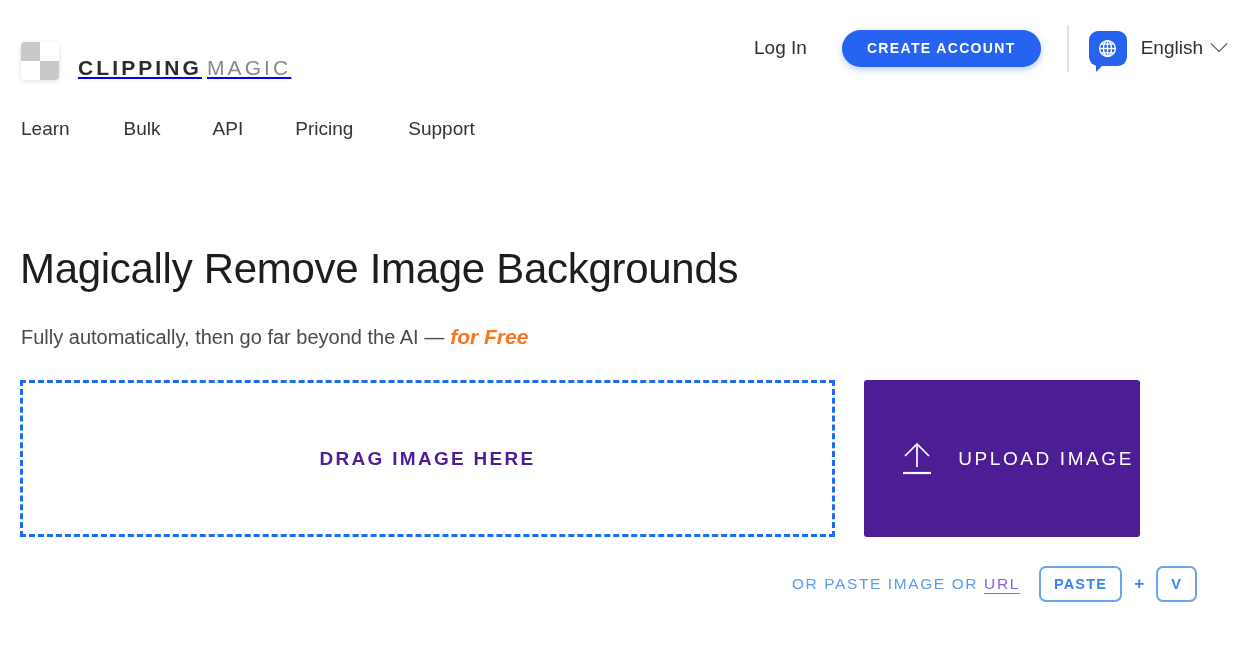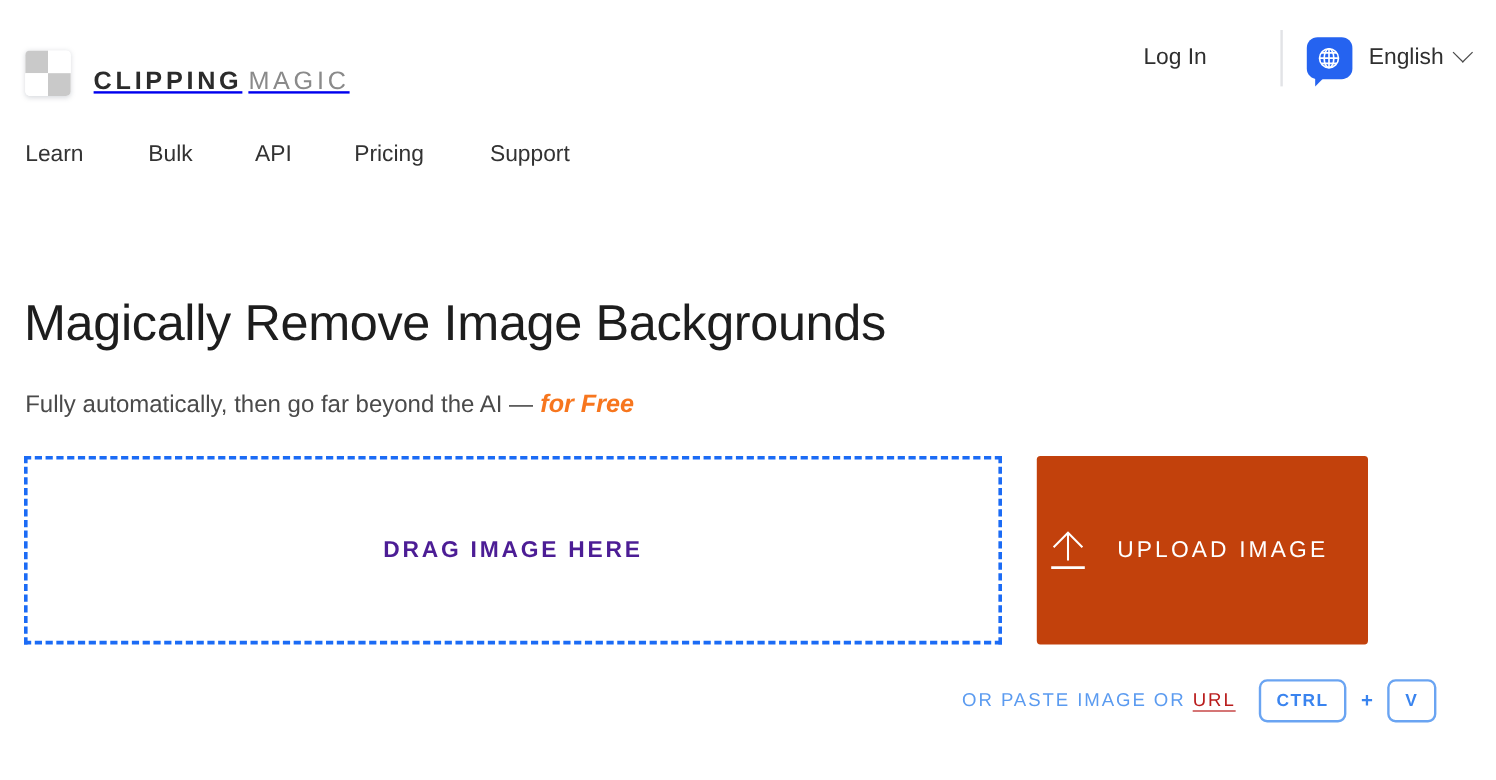--- a/index.html
+++ b/index.html
@@ -199,26 +199,26 @@
     color: #4c1d95;
     white-space: nowrap;
   }
 
   .upload-btn {
     position: absolute;
     left: 864px;
     top: 380px;
     width: 276px;
     height: 157px;
-    background: #c2410c;
+    background: #4c1d95;
     border: none;
     border-radius: 3px;
     display: flex;
     align-items: center;
-    justify-content: flex-start;
+    justify-content: flex-end;
     cursor: pointer;
     font-family: "Liberation Sans", sans-serif;
   }
   .upload-icon {
     width: 40px;
     height: 38px;
     flex: none;
     margin-right: 21px;
   }
   .upload-label {
@@ -237,21 +237,21 @@
     align-items: center;
     height: 36px;
   }
   .paste-text {
     font-size: 15.5px;
     letter-spacing: 1.6px;
     color: #5b9bf0;
     white-space: nowrap;
   }
   .paste-text .url-link {
-    color: #b91c1c;
+    color: #8b5cf6;
     text-decoration: underline;
     text-underline-offset: 4px;
   }
   .keycap {
     border: 2px solid #6aa4f2;
     border-radius: 7px;
     color: #3a84ef;
     font-size: 14.5px;
     font-weight: bold;
     letter-spacing: 1.2px;
@@ -287,20 +287,21 @@
         <i class="g"></i>
     </span>
     <span class="logo-text">
       <span class="clip">CLIPPING</span><span class="magic">MAGIC</span>
     </span>
   </a>
 
   <div class="header-right">
     <a class="login-link" href="#">Log In</a>
 
+    <button class="create-account-btn">CREATE ACCOUNT</button>
 
     <div class="header-divider"></div>
 
     <div class="lang-group">
       <span class="globe-bubble">
         <svg width="21" height="21" viewBox="0 0 24 24" fill="none" stroke="#ffffff" stroke-width="1.6">
           <circle cx="12" cy="12" r="9"></circle>
           <line x1="3" y1="12" x2="21" y2="12"></line>
           <line x1="12" y1="3" x2="12" y2="21"></line>
           <ellipse cx="12" cy="12" rx="4.6" ry="9"></ellipse>
@@ -341,16 +342,16 @@
     </svg>
   </span>
   <span class="upload-label">UPLOAD IMAGE</span>
 </button>
 
 <div class="paste-row">
   <span class="paste-text">
     <span>OR PASTE IMAGE OR</span>
     <a class="url-link" href="#">URL</a>
   </span>
-  <span class="keycap kc-ctrl">CTRL</span>
+  <span class="keycap kc-ctrl">PASTE</span>
   <span class="key-sep">+</span>
   <span class="keycap">V</span>
 </div>
 
 </body></html>

